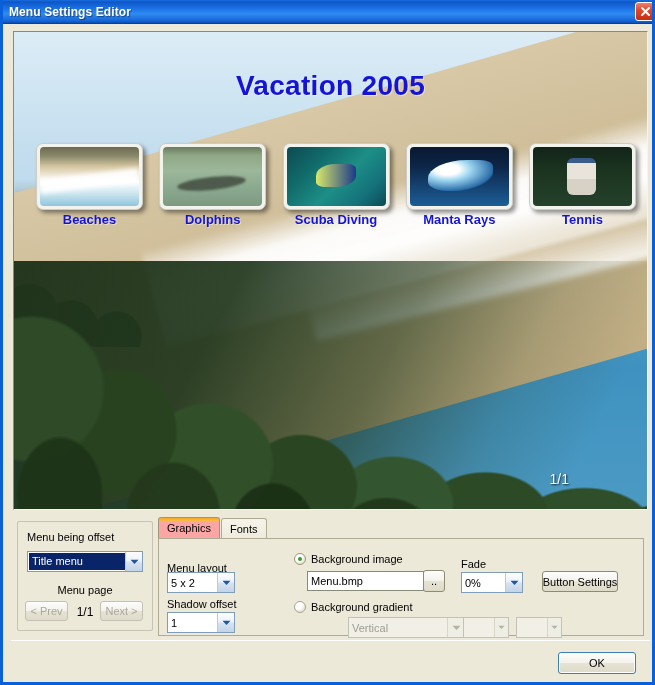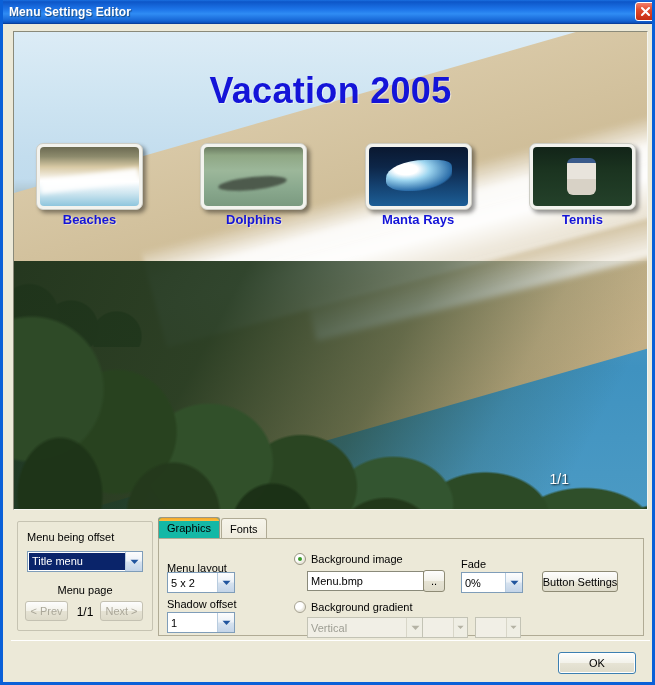--- a/index.html
+++ b/index.html
@@ -149,21 +149,21 @@
       radial-gradient(ellipse 24% 44% at 30% 82%, #2f4b28 0 58%, transparent 62%),
       radial-gradient(ellipse 22% 40% at 54% 90%, #36532d 0 58%, transparent 62%);
     filter: blur(0.6px);
   }
 
   
   .menu-title {
     position: absolute; left: 0; top: 38px; width: 100%;
     text-align: center;
     color: #1414d8;
-    font-size: 36px;
+    font-size: 28px;
     font-weight: bold;
     font-family: "Liberation Sans", sans-serif;
     letter-spacing: 0.3px;
     text-shadow: 1px 1px 0 rgba(255,255,255,0.5);
   }
 
   
   .thumbs {
     position: absolute;
     left: 22px; top: 111px;
@@ -260,21 +260,21 @@
     display: flex; align-items: center; justify-content: center;
     flex: none;
   }
   .combo.selected .val {
     background: #0a246a;
     color: #ffffff;
     height: 17px;
     line-height: 17px;
     margin: 1px 0 1px 1px;
   }
-  .combo.disabled { background: #f1efe6; border-color: #c3c3b5; cursor: default; }
+  .combo.disabled { background: #f1efe6; border-color: #c3c3b5; cursor: default; margin-left: 41px; }
   .combo.disabled .val { color: #9d9d93; }
   .combo.disabled .arrow { background: #efeee4; border-left-color: #d8d6c8; }
 
   .combo-sm { width: 46px; }
   .combo-sm .arrow { width: 14px; }
 
   
   .btn {
     background: linear-gradient(to bottom, #fdfdfd 0%, #f3f2ea 48%, #e6e3d4 52%, #dedbca 100%);
     border: 1px solid #8e8b75;
@@ -296,21 +296,21 @@
     font-size: 11px;
     display: flex; align-items: center;
     border: 1px solid #b0ab95;
     border-bottom: none;
     border-radius: 3px 3px 0 0;
     background: linear-gradient(to bottom, #f6f4ea 0%, #eeebdd 100%);
     cursor: pointer;
     position: relative;
   }
   .tab.active {
-    background: #14b8a6;
+    background: #fca5a5;
     height: 21px;
     z-index: 3;
     border-color: #9c9782;
   }
   .tab.active::before {
     content: ""; position: absolute; left: 0; right: 0; top: 0; height: 3px;
     background: linear-gradient(to bottom, #f5a623, #f7c04a);
     border-radius: 3px 3px 0 0;
   }
   .tab.inactive { margin-left: 1px; margin-bottom: 0; }
@@ -393,20 +393,26 @@
           <div class="thumb-label">Beaches</div>
         </div>
         <div class="thumb-cell">
           <div class="thumb-frame">
             <div class="thumb-img t-dolphin"></div>
           </div>
           <div class="thumb-label">Dolphins</div>
         </div>
         <div class="thumb-cell">
           <div class="thumb-frame">
+            <div class="thumb-img t-scuba"></div>
+          </div>
+          <div class="thumb-label">Scuba Diving</div>
+        </div>
+        <div class="thumb-cell">
+          <div class="thumb-frame">
             <div class="thumb-img t-manta"></div>
           </div>
           <div class="thumb-label">Manta Rays</div>
         </div>
         <div class="thumb-cell">
           <div class="thumb-frame">
             <div class="thumb-img t-tennis"></div>
           </div>
           <div class="thumb-label">Tennis</div>
         </div>

